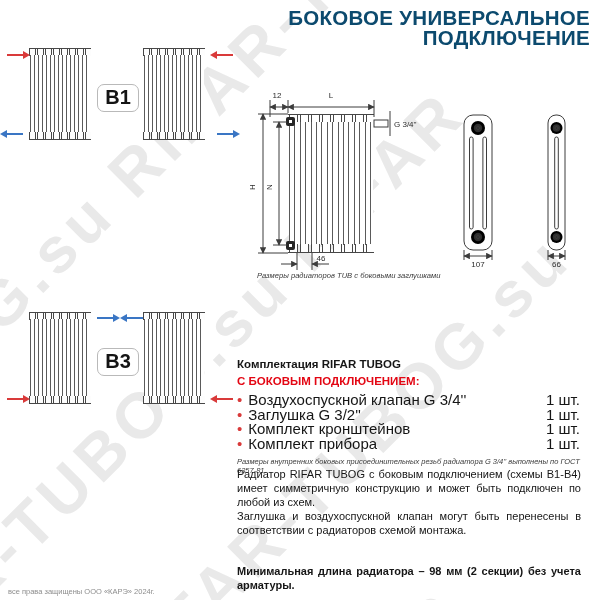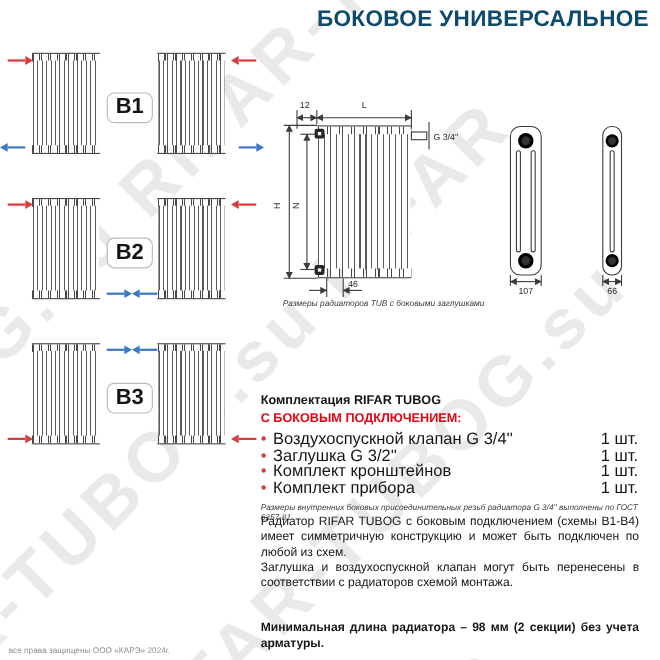--- a/index.html
+++ b/index.html
@@ -81,57 +81,41 @@
 
   <div class="wm" style="top:428px">TUBOG.su RIFAR-TUB</div>
   <div class="wm" style="top:678px">RIFAR-TUBOG.su RIFAR</div>
   <div class="wm" style="top:928px">TUBOG.su RIFAR-TUBOG.su</div>
   <div class="wm" style="top:1178px">RIFAR-TUBOG.su RIFAR</div>
 
   <div class="layer">
 
     <div class="title">
       <div>БОКОВОЕ УНИВЕРСАЛЬНОЕ</div>
+      <div>ПОДКЛЮЧЕНИЕ</div>
     </div>
 
     <div class="scheme" style="top:48px">
       <div class="rad rleft">
         <div class="cap t"></div>
           <div class="tubes"></div>
           <div class="cap b"></div>
       </div>
       <div class="rad rright">
         <div class="cap t"></div>
           <div class="tubes"></div>
           <div class="cap b"></div>
       </div>
       <div class="scheme-label">B1</div>
       <span class="arrow red dir-right" style="left:7px;top:6px"></span>
       <span class="arrow blue dir-left" style="left:7px;top:85px"></span>
       <span class="arrow red dir-left" style="left:217px;top:6px"></span>
       <span class="arrow blue dir-right" style="left:217px;top:85px"></span>
     </div>
 
-    <div class="scheme" style="top:180px">
-      <div class="rad rleft">
-        <div class="cap t"></div>
-          <div class="tubes"></div>
-          <div class="cap b"></div>
-      </div>
-      <div class="rad rright">
-        <div class="cap t"></div>
-          <div class="tubes"></div>
-          <div class="cap b"></div>
-      </div>
-      <div class="scheme-label">B2</div>
-      <span class="arrow red dir-right" style="left:7px;top:5px"></span>
-      <span class="arrow blue dir-right" style="left:97px;top:86px"></span>
-      <span class="arrow red dir-left" style="left:217px;top:5px"></span>
-      <span class="arrow blue dir-left" style="left:127px;top:86px"></span>
-    </div>
 
     <div class="scheme" style="top:312px">
       <div class="rad rleft">
         <div class="cap t"></div>
           <div class="tubes"></div>
           <div class="cap b"></div>
       </div>
       <div class="rad rright">
         <div class="cap t"></div>
           <div class="tubes"></div>

